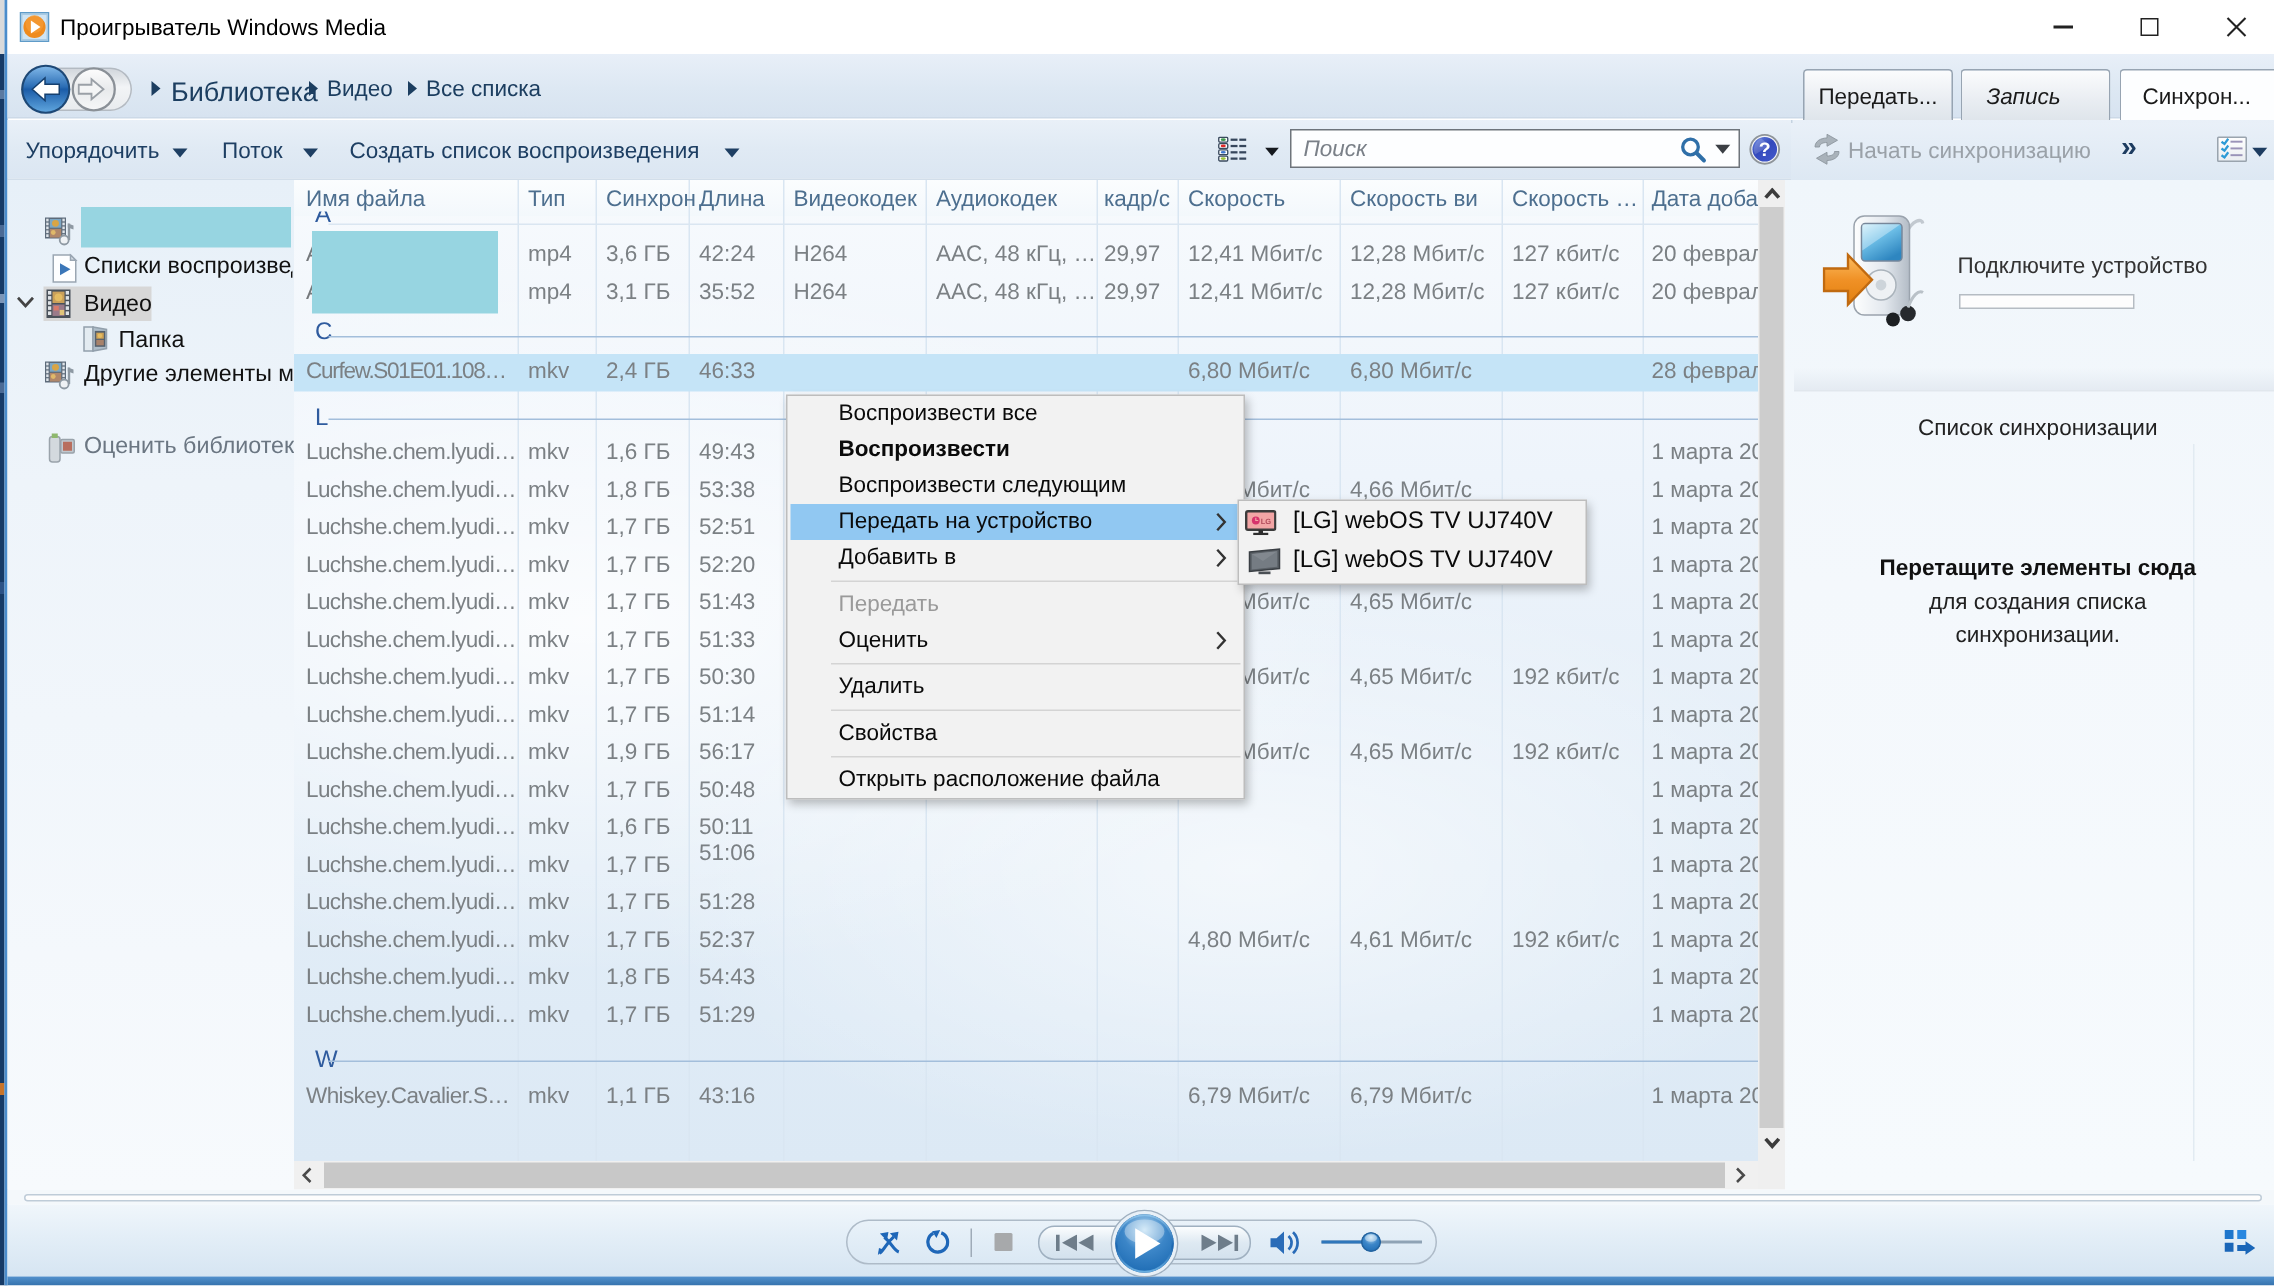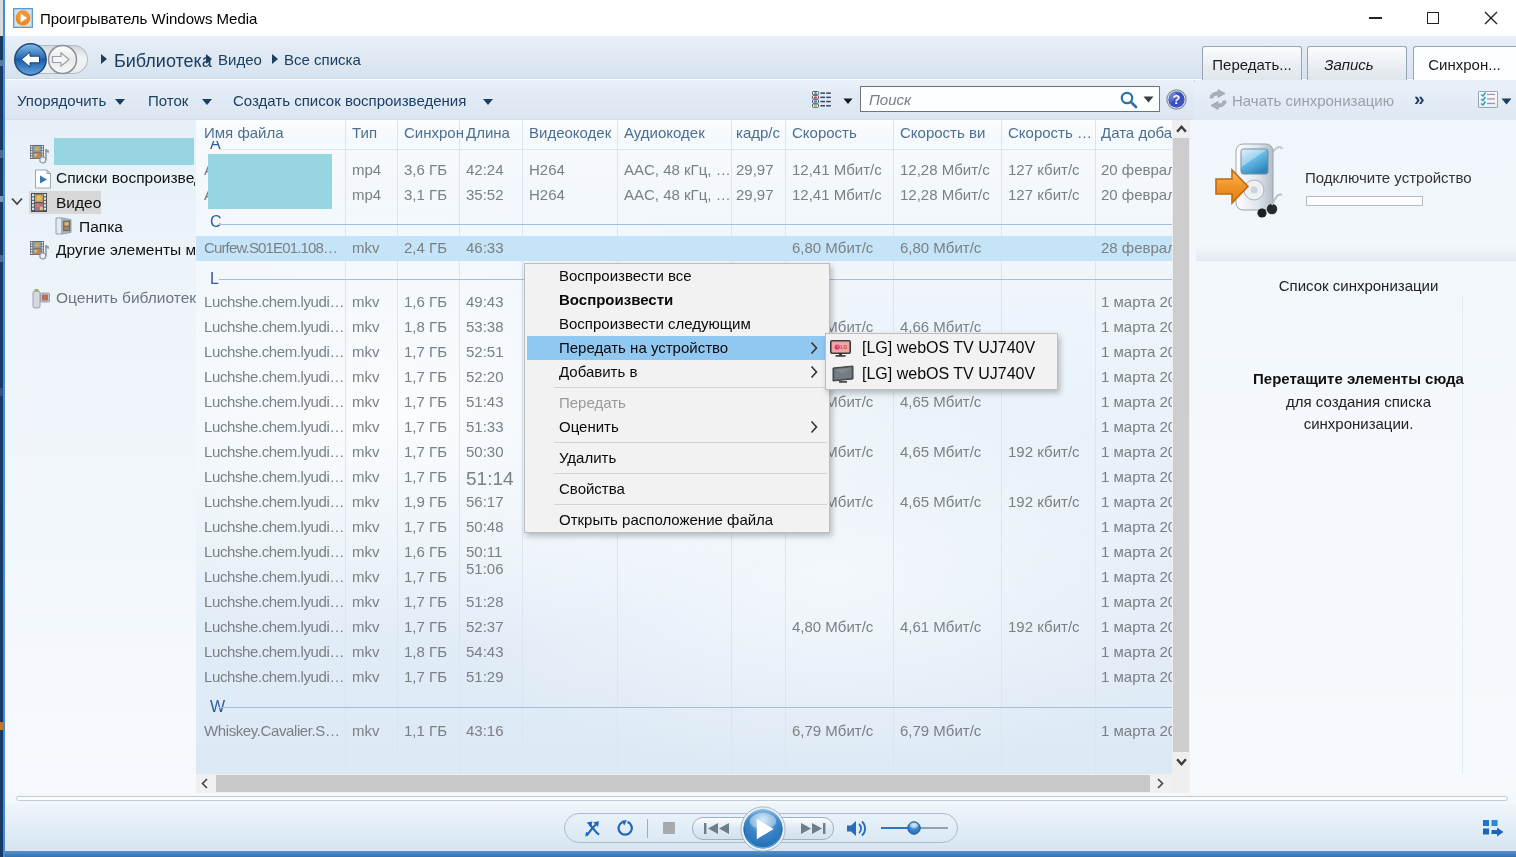--- a/index.html
+++ b/index.html
@@ -353,21 +353,21 @@
 <div class="t" style="left:352px;top:443px;font-size:15px;color:#7b8084;">mkv</div>
 <div class="t" style="left:404px;top:443px;font-size:15px;color:#7b8084;">1,7 ГБ</div>
 <div class="t" style="left:466px;top:443px;font-size:15px;color:#7b8084;">50:30</div>
 <div class="t" style="left:792px;top:443px;font-size:15px;color:#7b8084;">4,70 Мбит/с</div>
 <div class="t" style="left:900px;top:443px;font-size:15px;color:#7b8084;">4,65 Мбит/с</div>
 <div class="t" style="left:1008px;top:443px;font-size:15px;color:#7b8084;">192 кбит/с</div>
 <div class="abs" style="left:1101px;top:443px;width:71px;height:18px;overflow:hidden;white-space:nowrap;font-size:15px;color:#7b8084;">1 марта 2019</div>
 <div class="t" style="left:204px;top:468px;font-size:15px;letter-spacing:-0.4px;color:#7b8084;">Luchshe.chem.lyudi…</div>
 <div class="t" style="left:352px;top:468px;font-size:15px;color:#7b8084;">mkv</div>
 <div class="t" style="left:404px;top:468px;font-size:15px;color:#7b8084;">1,7 ГБ</div>
-<div class="t" style="left:466px;top:468px;font-size:19px;color:#7b8084;">51:14</div>
+<div class="t" style="left:466px;top:468px;font-size:15px;color:#7b8084;">51:14</div>
 <div class="abs" style="left:1101px;top:468px;width:71px;height:18px;overflow:hidden;white-space:nowrap;font-size:15px;color:#7b8084;">1 марта 2019</div>
 <div class="t" style="left:204px;top:493px;font-size:15px;letter-spacing:-0.4px;color:#7b8084;">Luchshe.chem.lyudi…</div>
 <div class="t" style="left:352px;top:493px;font-size:15px;color:#7b8084;">mkv</div>
 <div class="t" style="left:404px;top:493px;font-size:15px;color:#7b8084;">1,9 ГБ</div>
 <div class="t" style="left:466px;top:493px;font-size:15px;color:#7b8084;">56:17</div>
 <div class="t" style="left:792px;top:493px;font-size:15px;color:#7b8084;">4,70 Мбит/с</div>
 <div class="t" style="left:900px;top:493px;font-size:15px;color:#7b8084;">4,65 Мбит/с</div>
 <div class="t" style="left:1008px;top:493px;font-size:15px;color:#7b8084;">192 кбит/с</div>
 <div class="abs" style="left:1101px;top:493px;width:71px;height:18px;overflow:hidden;white-space:nowrap;font-size:15px;color:#7b8084;">1 марта 2019</div>
 <div class="t" style="left:204px;top:518px;font-size:15px;letter-spacing:-0.4px;color:#7b8084;">Luchshe.chem.lyudi…</div>

